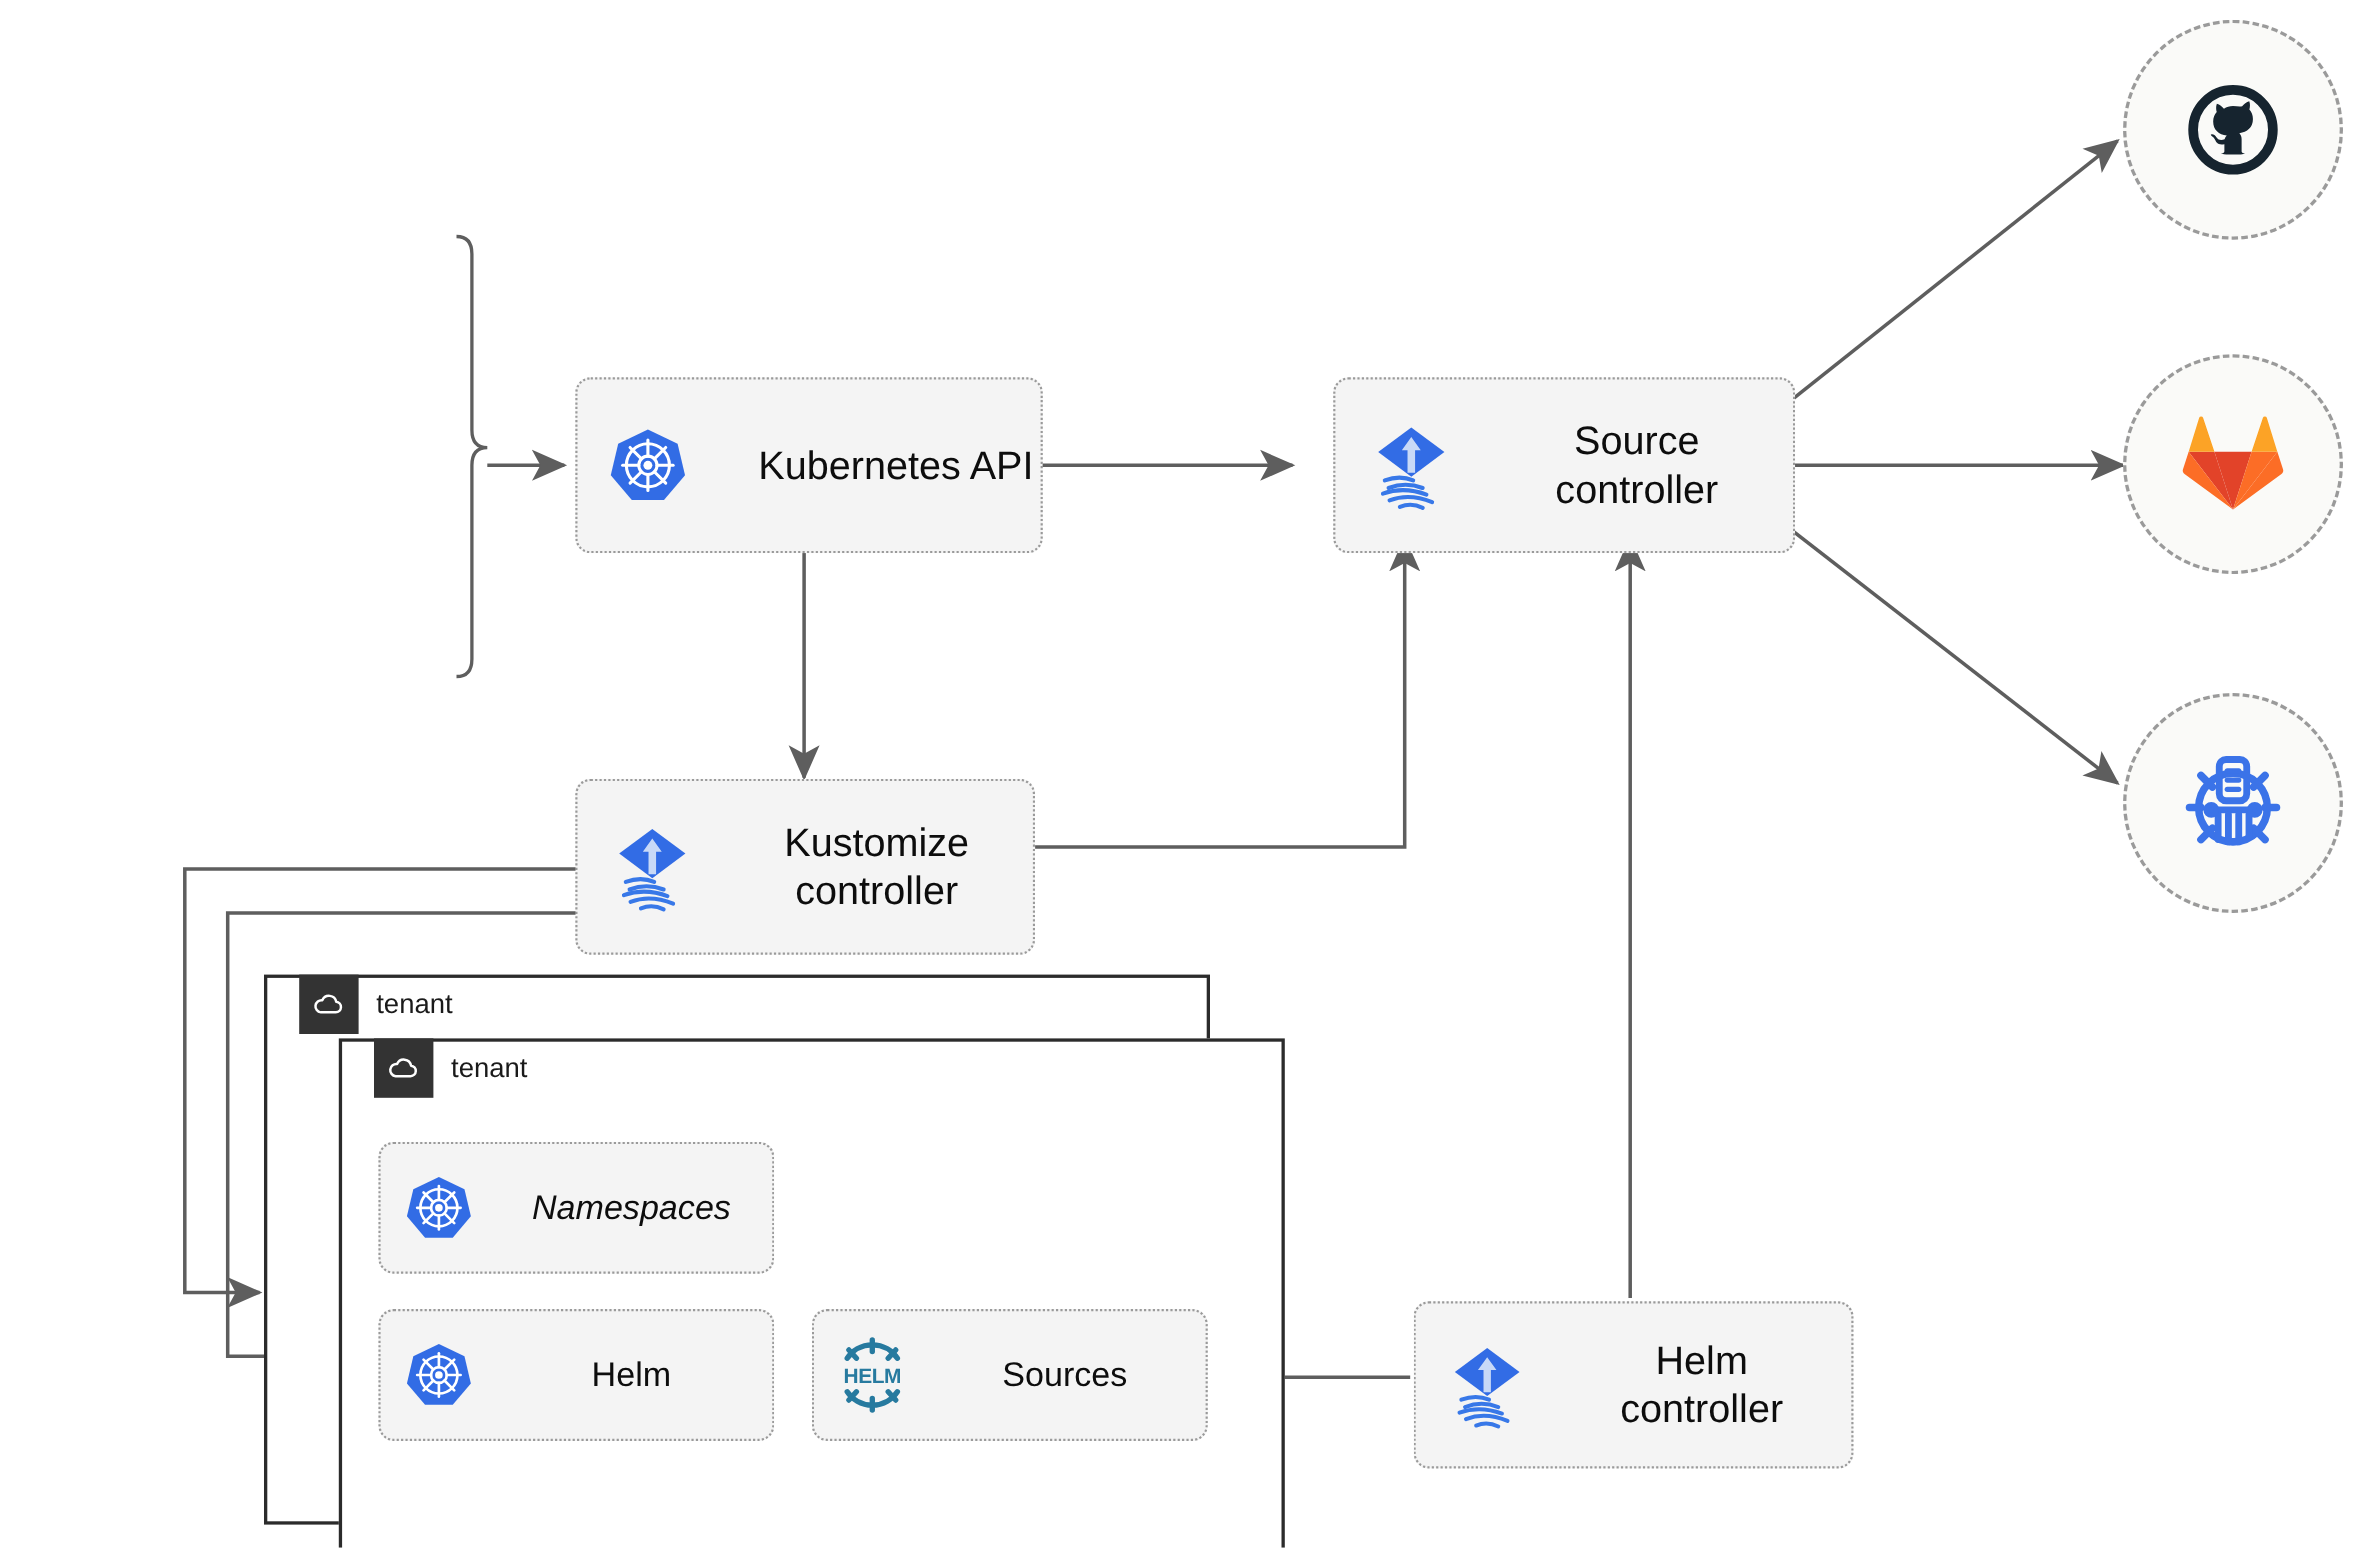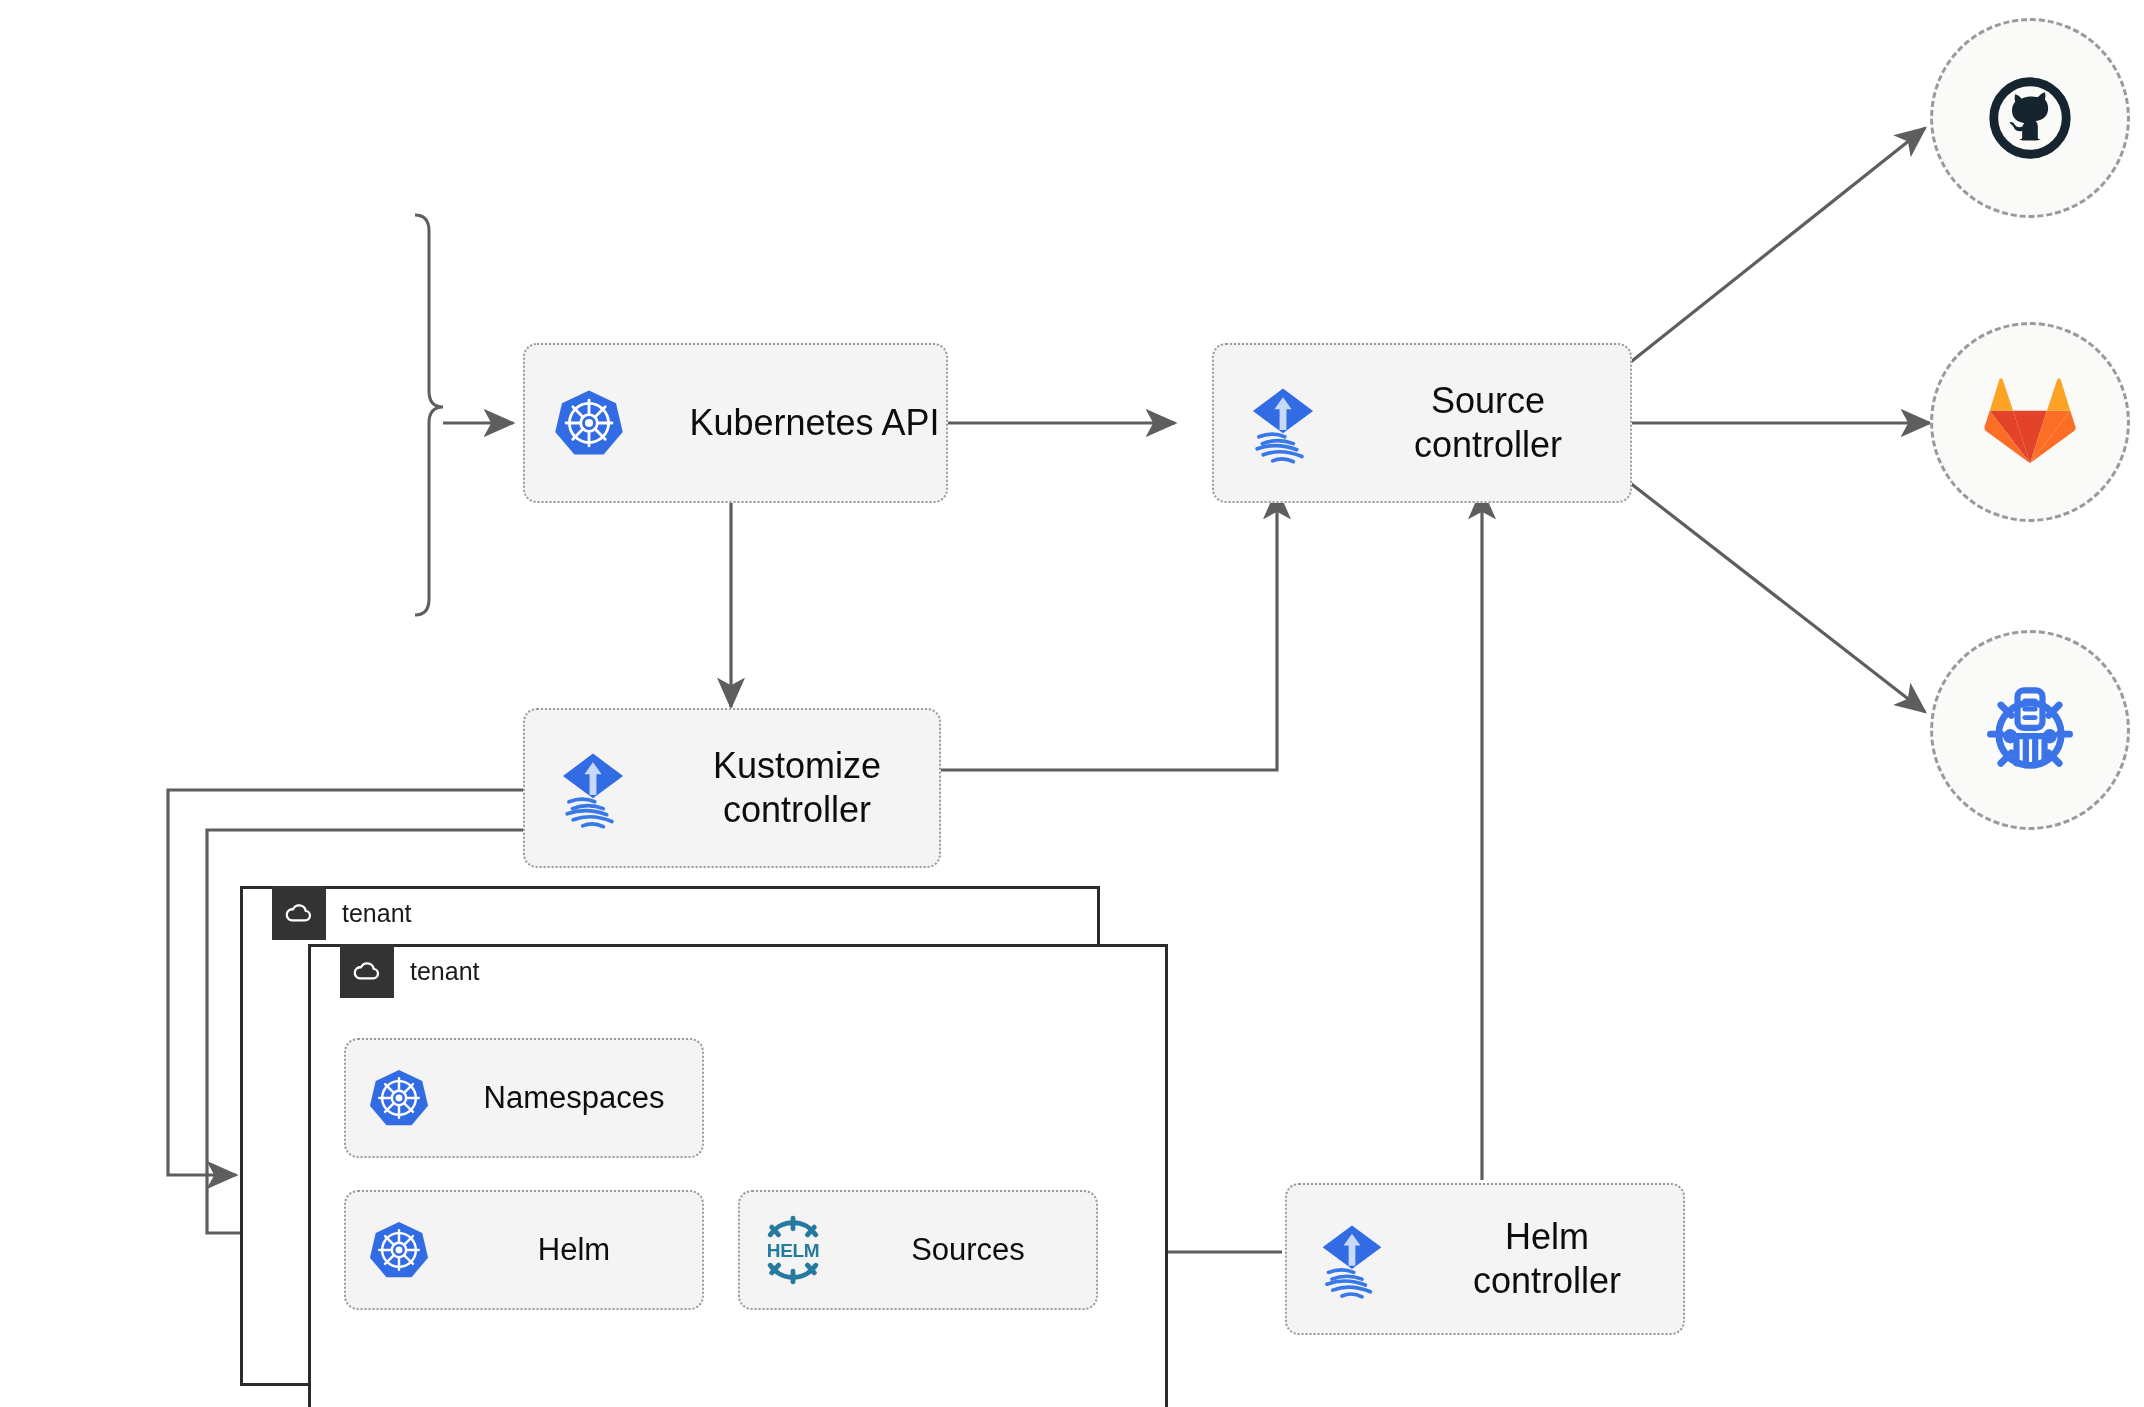--- a/index.html
+++ b/index.html
@@ -220,21 +220,21 @@
           <path d="M20,80 Q42,72 66,81"></path>
           <path d="M27,87 Q48,79 72,89"></path>
           <path d="M38,94 Q50,89 62,95"></path>
         </g>
       </svg>
     </div>
     <div class="lbl" style="font-size:36px;">Helm
 controller</div>
   </div>
 
-  <div class="node" style="left:344px; top:1038px; width:360px; height:120px;">
+  <div class="node" style="left:344px; top:1038px; width:360px; height:120px;font-style:italic;">
     <div class="ico" style="width:106px;">
       <svg width="62" height="62" viewBox="0 0 64 64">
         <polygon points="32,3 56,14.5 62,40 45,60 19,60 2,40 8,14.5" fill="#326CE5"></polygon>
         <g fill="none" stroke="#ffffff" stroke-width="2.5" stroke-linecap="round">
           <circle cx="32" cy="32" r="7.4"></circle>
             <circle cx="32" cy="32" r="17.4"></circle>
           <line x1="32" y1="11.6" x2="32" y2="24.6"></line>
             <line x1="32" y1="39.4" x2="32" y2="52.4"></line>
           <line x1="11.6" y1="32" x2="24.6" y2="32"></line>
             <line x1="39.4" y1="32" x2="52.4" y2="32"></line>

